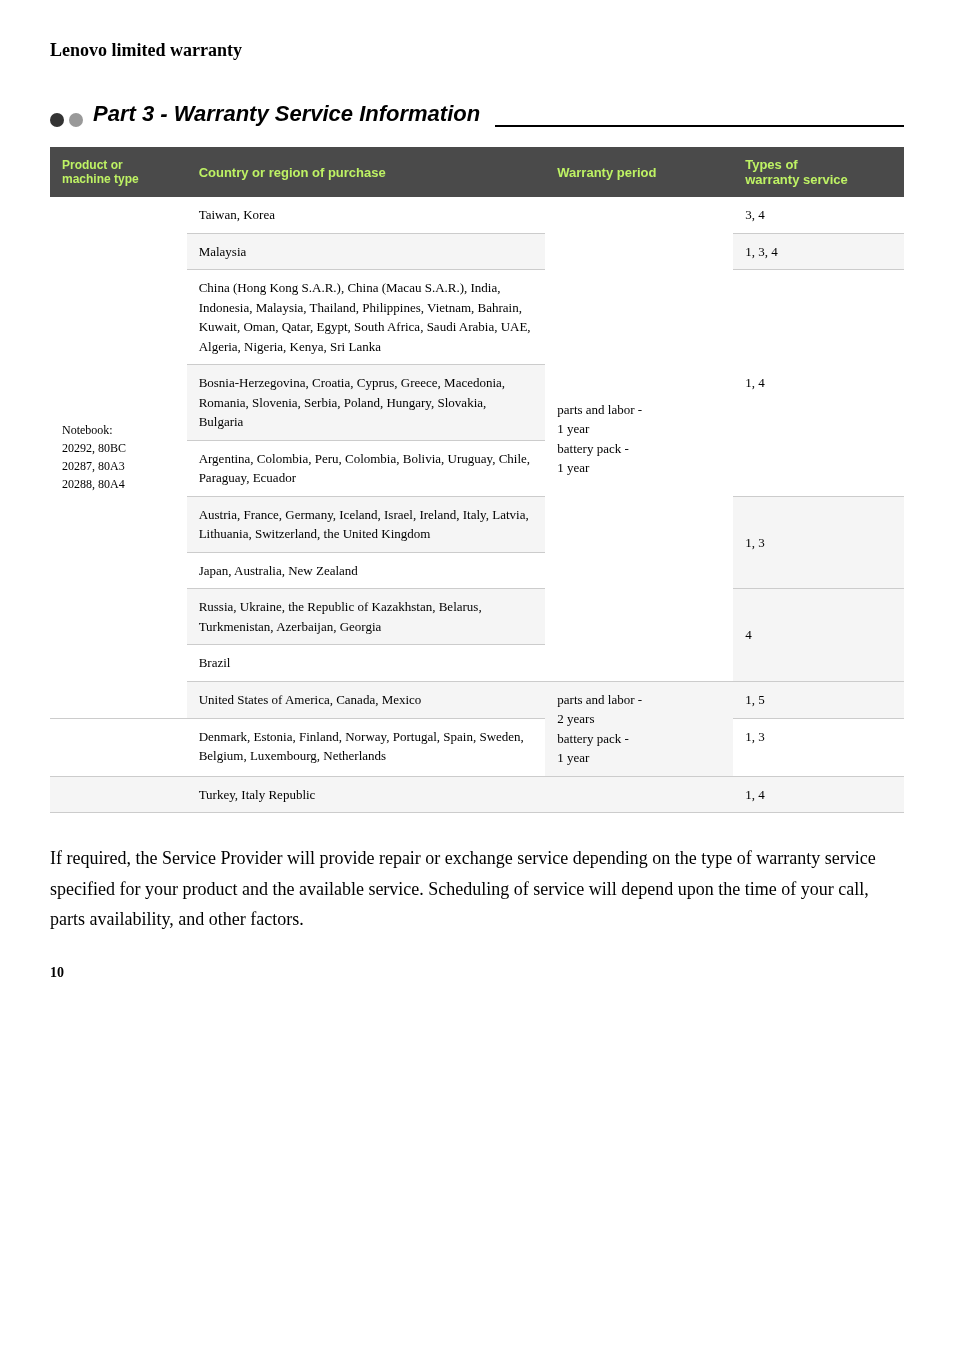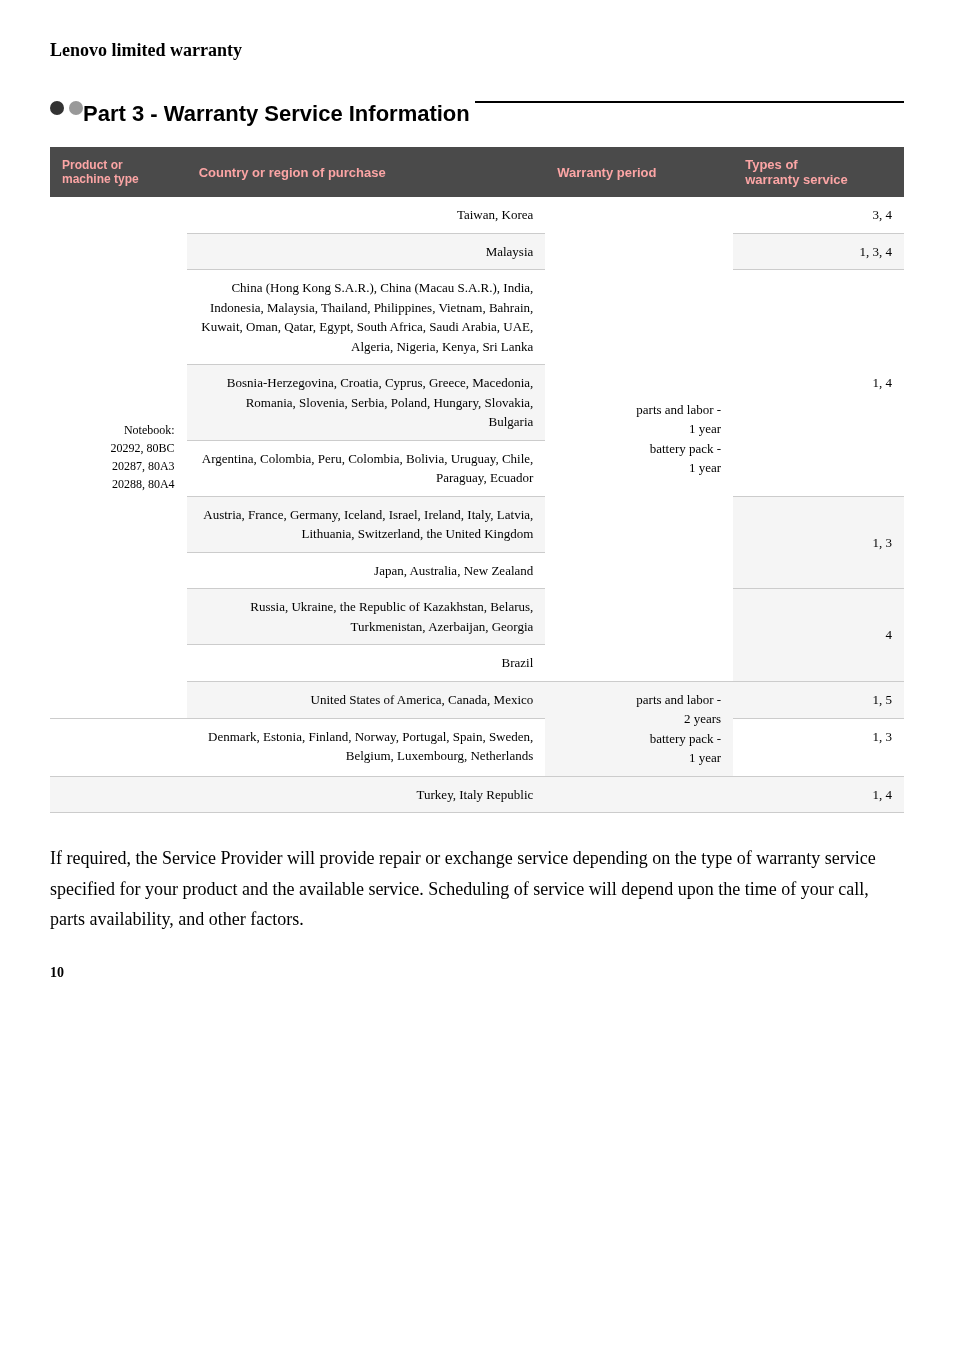--- a/index.html
+++ b/index.html
@@ -11,22 +11,24 @@
       padding: 40px 50px;
       max-width: 954px;
     }
     .doc-title {
       font-size: 18px;
       font-weight: bold;
       margin-bottom: 40px;
     }
     .section-header {
       display: flex;
-      align-items: flex-start;
+      align-items: flex-end;
       margin-bottom: 20px;
+      gap: 10px;
+      font-style: italic;
     }
     .section-dots {
       display: flex;
       gap: 5px;
     }
     .dot {
       width: 14px;
       height: 14px;
       border-radius: 50%;
     }
@@ -44,21 +46,21 @@
       margin-left: 5px;
     }
     table {
       width: 100%;
       border-collapse: collapse;
       margin-bottom: 30px;
       font-size: 13px;
     }
     thead tr {
       background: #4a4a4a;
-      color: #fca5a5;
+      color: #bef264;
     }
     thead th {
       padding: 10px 12px;
       text-align: left;
       font-weight: bold;
       font-family: Arial, sans-serif;
       font-size: 13px;
     }
     tbody tr {
       border-bottom: 1px solid #ccc;
@@ -66,21 +68,20 @@
     tbody tr:nth-child(even) {
       background: #f5f5f5;
     }
     tbody tr:nth-child(odd) {
       background: #fff;
     }
     tbody td {
       padding: 8px 12px;
       vertical-align: top;
       line-height: 1.5;
-      text-align: right;
     }
     .col-product {
       width: 16%;
       font-size: 12px;
     }
     .col-country {
       width: 42%;
     }
     .col-warranty {
       width: 22%;

